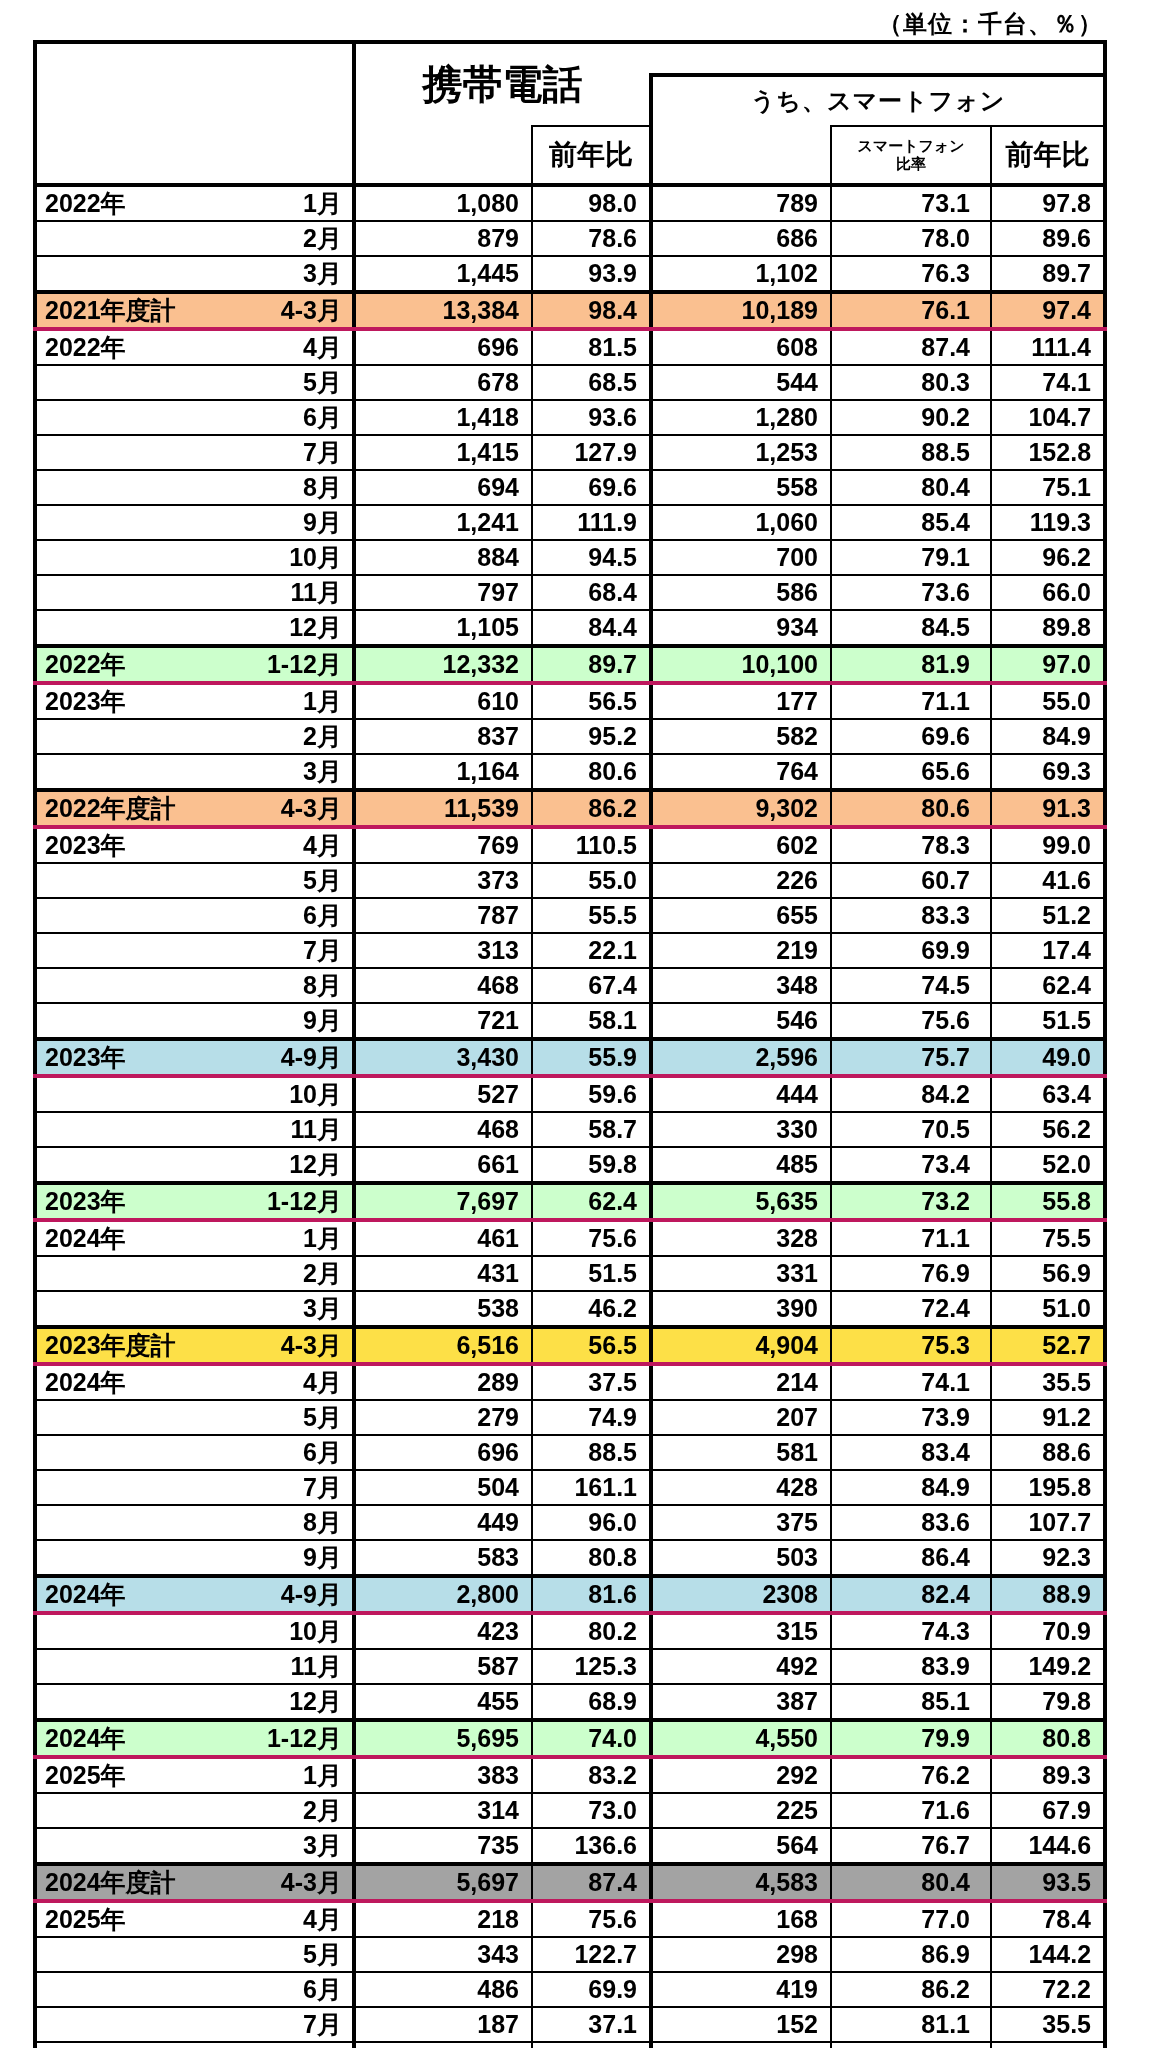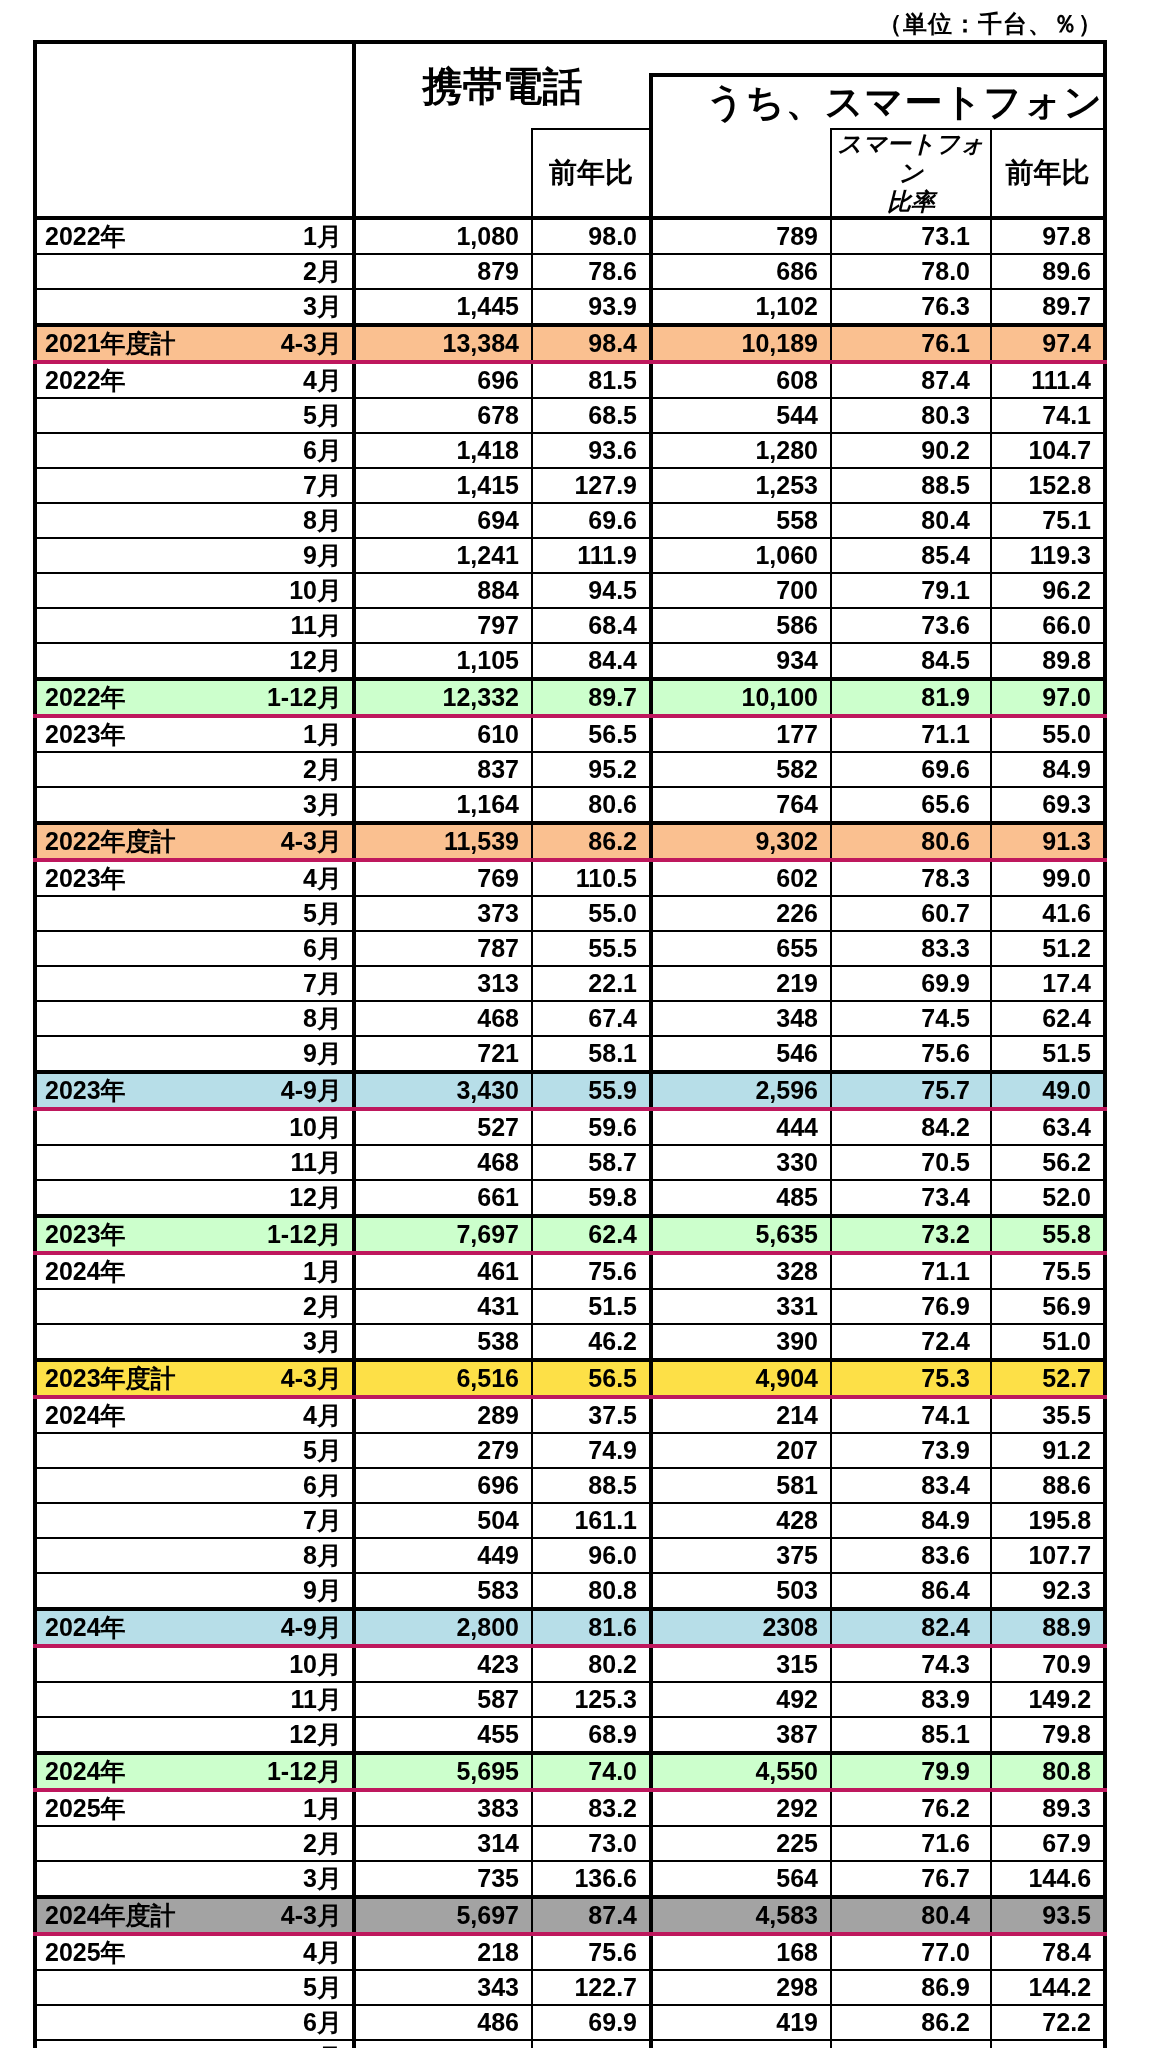--- a/index.html
+++ b/index.html
@@ -20,29 +20,29 @@
   th,td{box-sizing:border-box;padding:0;vertical-align:middle;}
   
   thead tr.h1{height:33px;}
   thead tr.h2{height:51px;}
   thead tr.h3{height:59px;}
   th.corner{border-right:4px solid #000;border-bottom:4px solid #000;}
   th.keitai{font-size:40px;text-align:center;vertical-align:middle;border:none;}
   th.spacer{border:none;}
   th.uchi{
     border-top:4px solid #000;border-left:4px solid #000;
-    font-size:38px;text-align:right;vertical-align:middle;letter-spacing:1px;
+    font-size:24px;text-align:center;vertical-align:middle;letter-spacing:1px;
   }
   th.sub{
     border-top:2px solid #000;border-left:2px solid #000;border-bottom:4px solid #000;
     font-size:28px;text-align:center;vertical-align:middle;
   }
   th.sub.blank{border-top:none;border-left:none;}
   th.sub.blank.vthick{border-left:4px solid #000;}
-  th.sub.ratio{font-size:24px;line-height:1.2;font-style:italic;}
+  th.sub.ratio{font-size:15px;line-height:1.2;}
   th.sub.ratio .ln{display:block;}
   
   tbody td{height:33px;font-size:25px;border-top:2px solid #000;}
   tbody tr:first-child td{border-top:4px solid #000;}
   td.c2,td.c4{border-left:4px solid #000;}
   td.c3,td.c5,td.c6{border-left:2px solid #000;}
   td.num{text-align:right;padding-right:12px;white-space:nowrap;}
   td.c5{padding-right:20px;}
   tr.total td{border-top:4px solid #000;border-bottom:4px solid #be185d;}
   .rowlabel{

